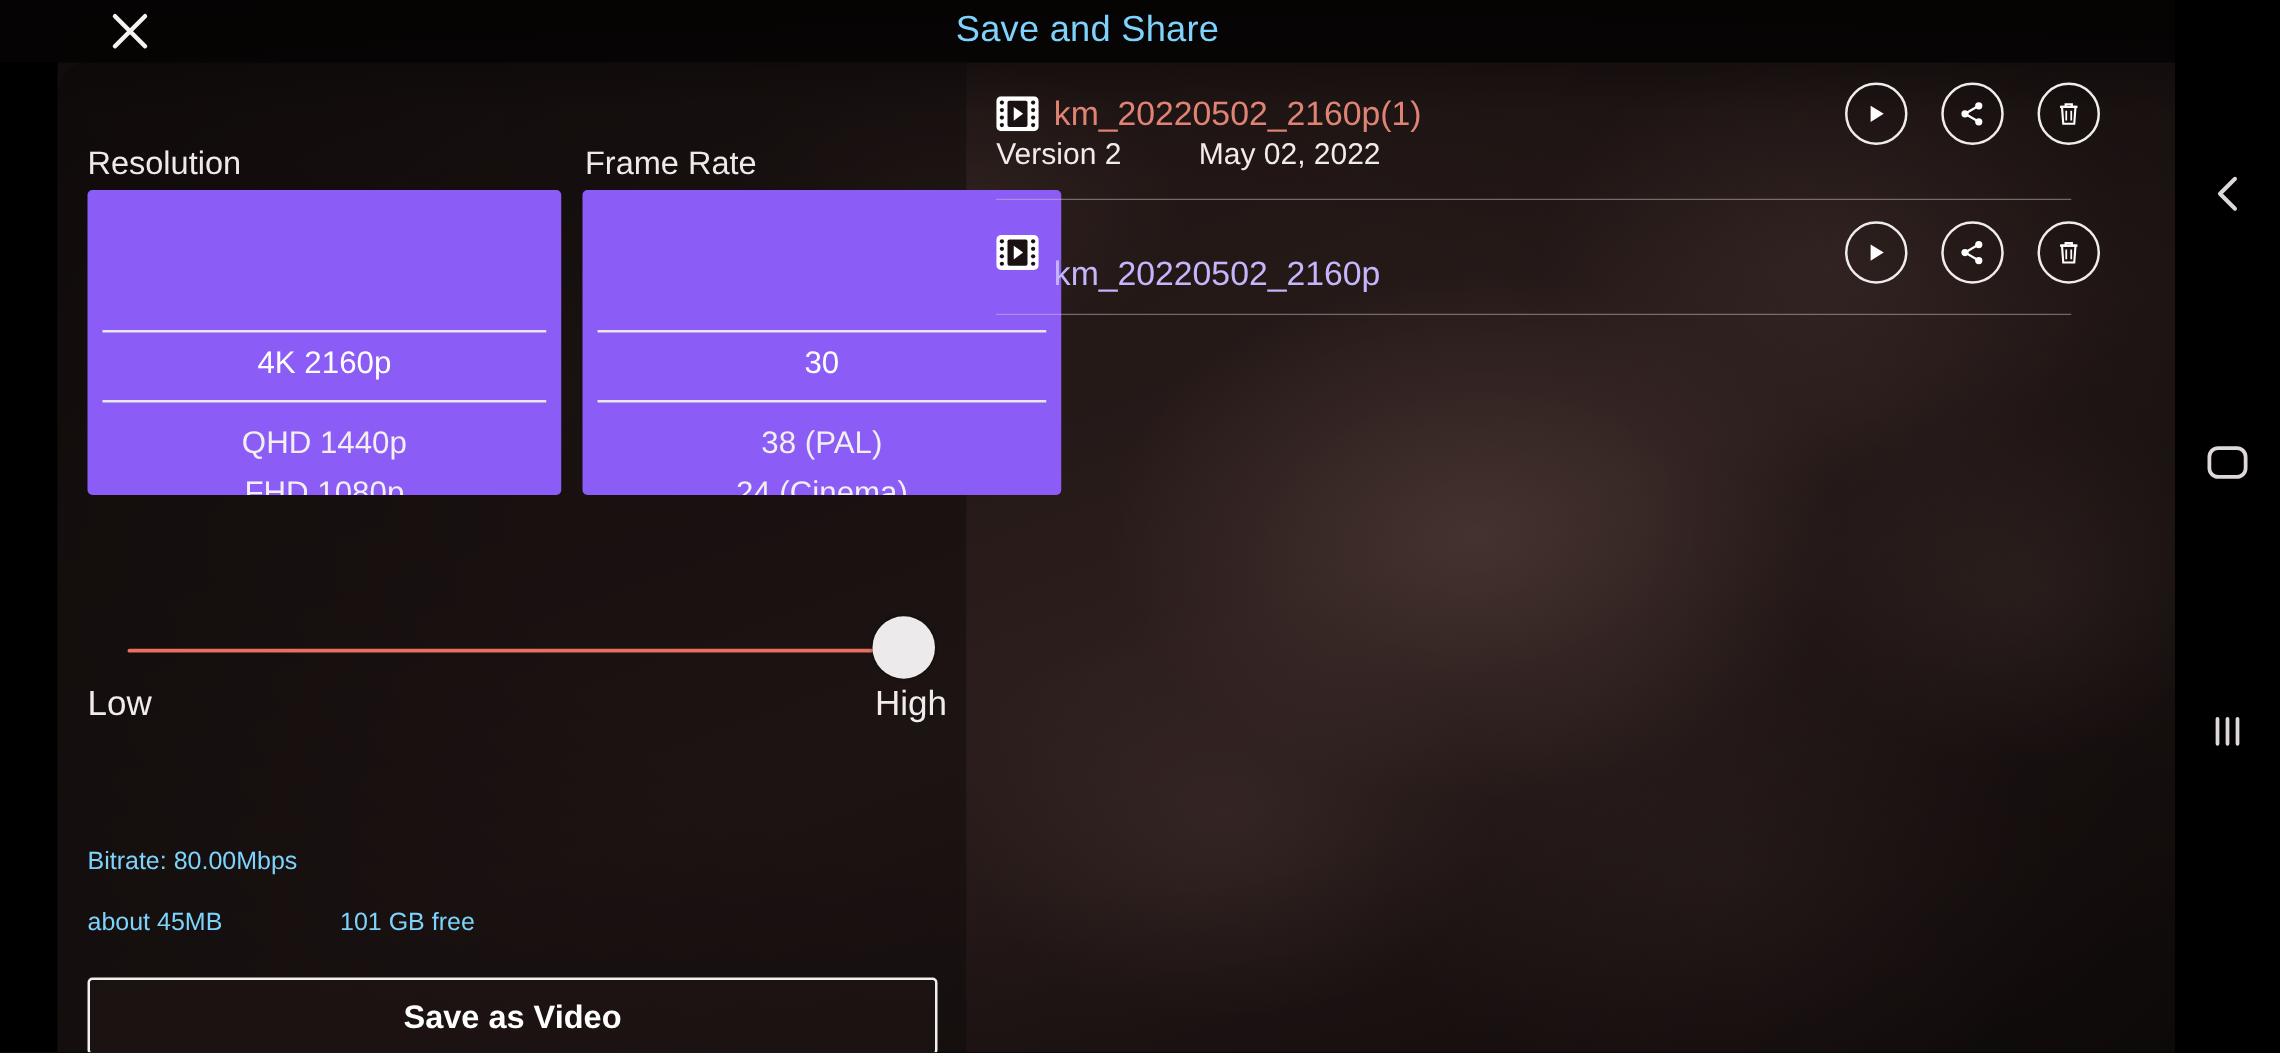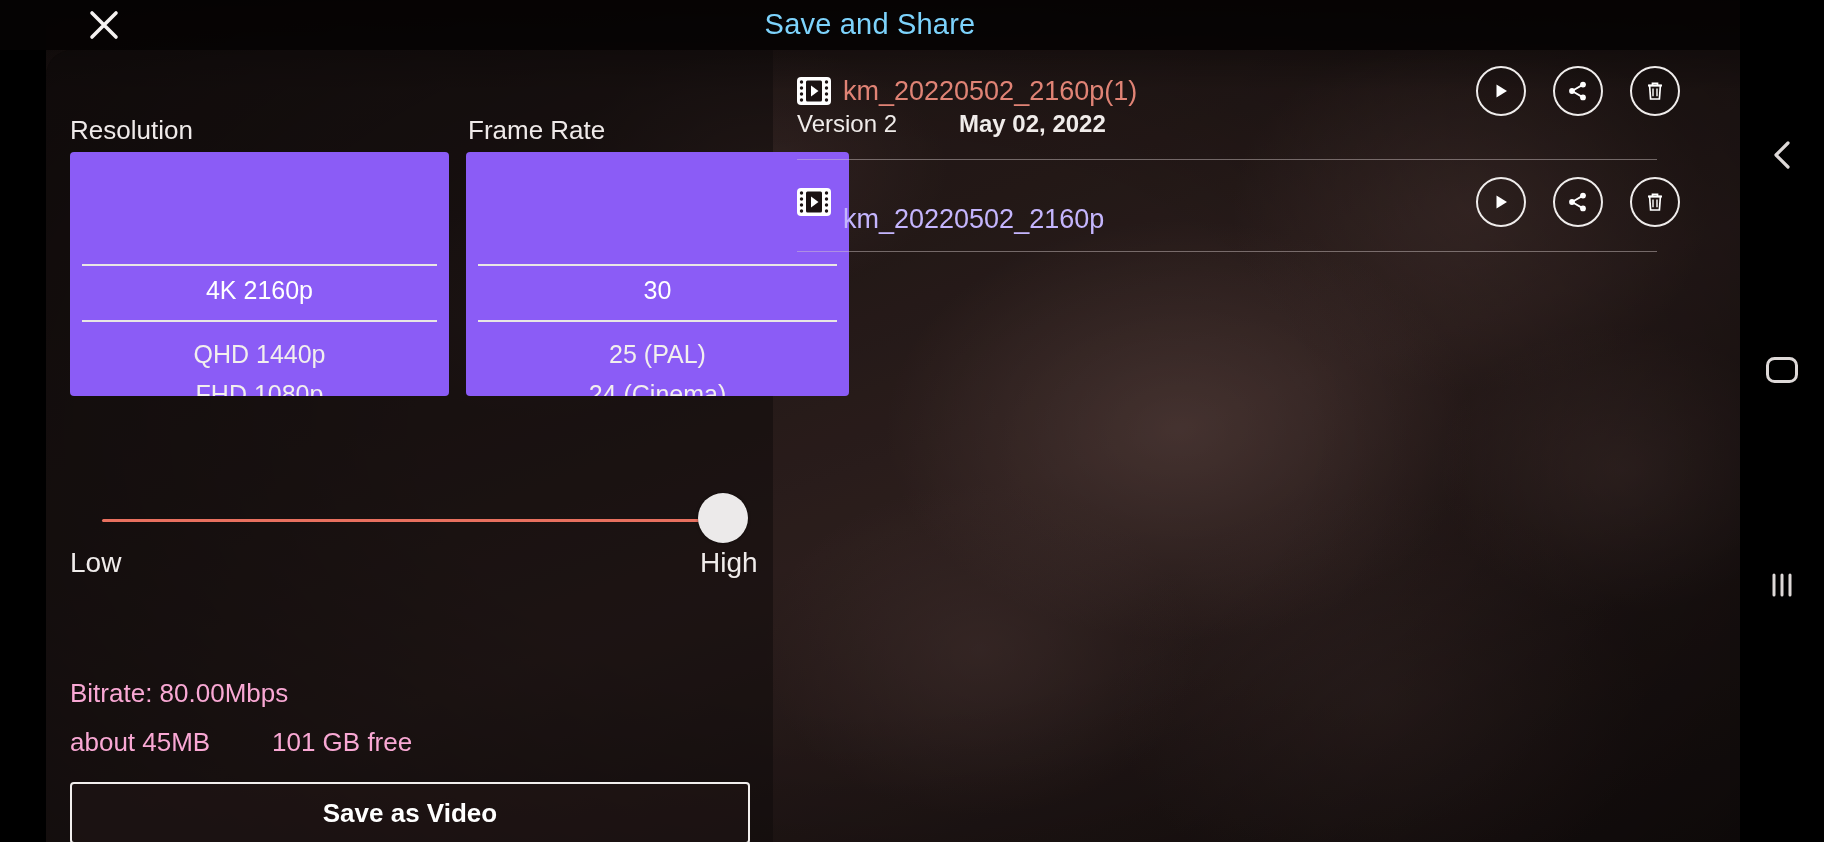--- a/index.html
+++ b/index.html
@@ -166,22 +166,22 @@
     color: #f0eceb;
     font-size: 28px;
     white-space: nowrap;
   }
   .slider-low  { left: 0px; }
   .slider-high { left: 630px; }
 
   
   .info-line {
     position: absolute;
-    color: #f9a8d4;
-    font-size: 26px;
+    color: #7dd3fc;
+    font-size: 20px;
     white-space: nowrap;
   }
   #bitrate-line { left: 24px; top: 628px; }
   #size-line    { left: 24px; top: 677px; }
   #free-line    { left: 226px; top: 677px; }
 
   
   .save-btn {
     position: absolute;
     left: 24px; top: 732px;
@@ -230,21 +230,21 @@
   #name-1 { top: 44px; color: #c4b5fd; }
 
   .video-meta {
     position: absolute;
     top: 60px;
     color: #f0ecea;
     font-size: 24px;
     white-space: nowrap;
   }
   #meta-version-0 { left: 0px; }
-  #meta-date-0    { left: 162px; font-weight: bold; }
+  #meta-date-0    { left: 162px; }
 
   .icon-btn {
     position: absolute;
     width: 50px; height: 50px;
     border: 2px solid #efeceb;
     border-radius: 50%;
     display: flex; align-items: center; justify-content: center;
     cursor: pointer;
     background: rgba(0,0,0,0.05);
   }
@@ -303,21 +303,21 @@
         <div class="picker-item pi-1">QHD 1440p</div>
         <div class="picker-item pi-2">FHD 1080p</div>
       </div>
 
       <div class="section-label" id="fps-label">Frame Rate</div>
 
       <div class="picker" id="fps-picker">
         <div class="picker-sel-line" id="fps-line-top"></div>
         <div class="picker-sel-line" id="fps-line-bot"></div>
         <div class="picker-item selected pi-0">30</div>
-        <div class="picker-item pi-1">25 (PAL)</div>
+        <div class="picker-item pi-1">38 (PAL)</div>
         <div class="picker-item pi-2">24 (Cinema)</div>
       </div>
 
       <div class="slider-wrap">
         <div class="slider-track"></div>
         <div class="slider-thumb"></div>
         <div class="slider-low">Low</div>
         <div class="slider-high">High</div>
       </div>
 

